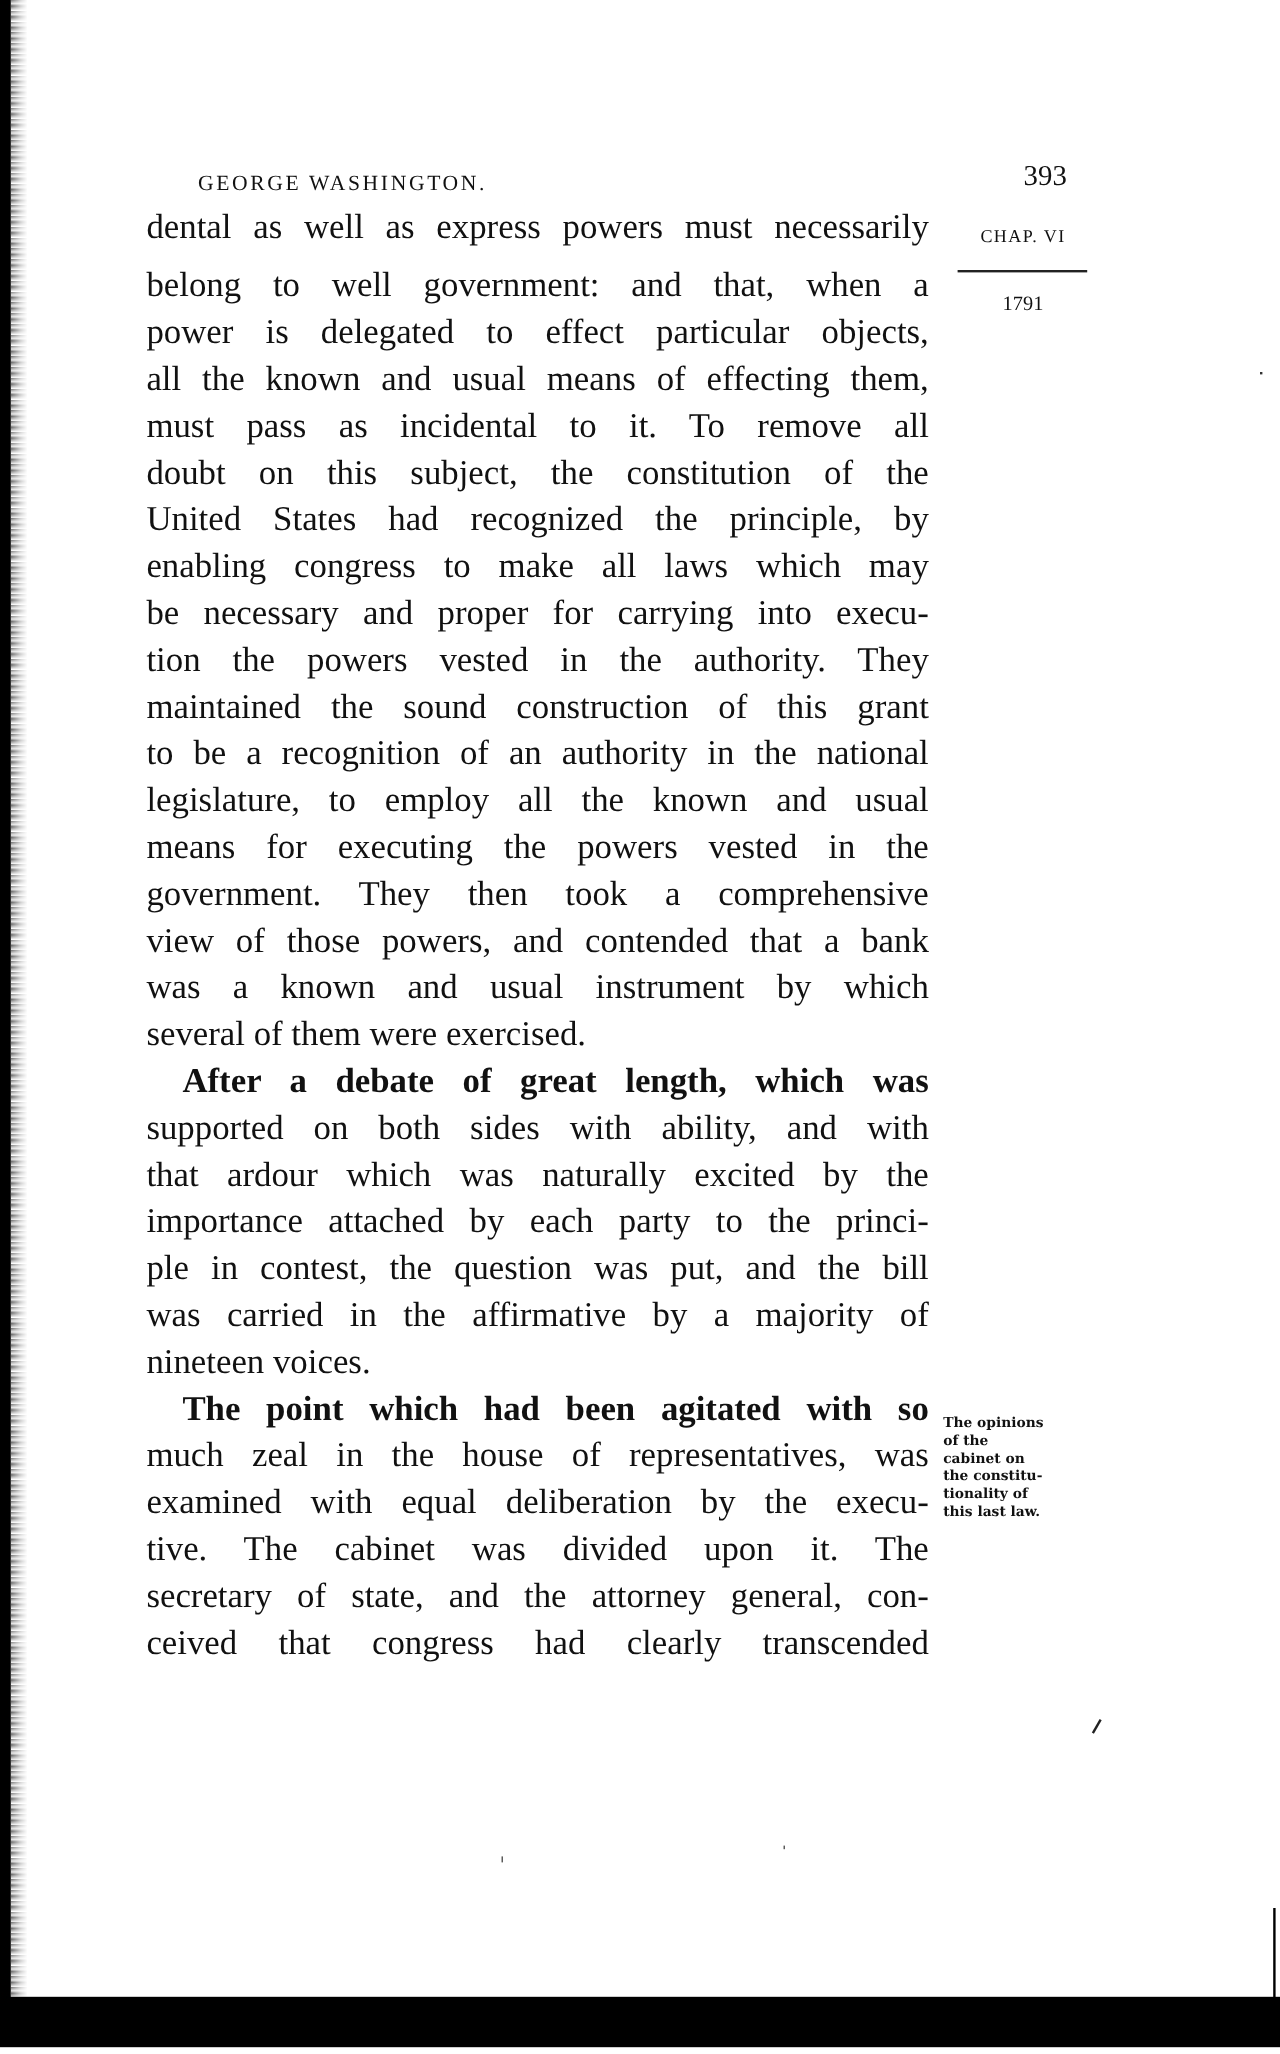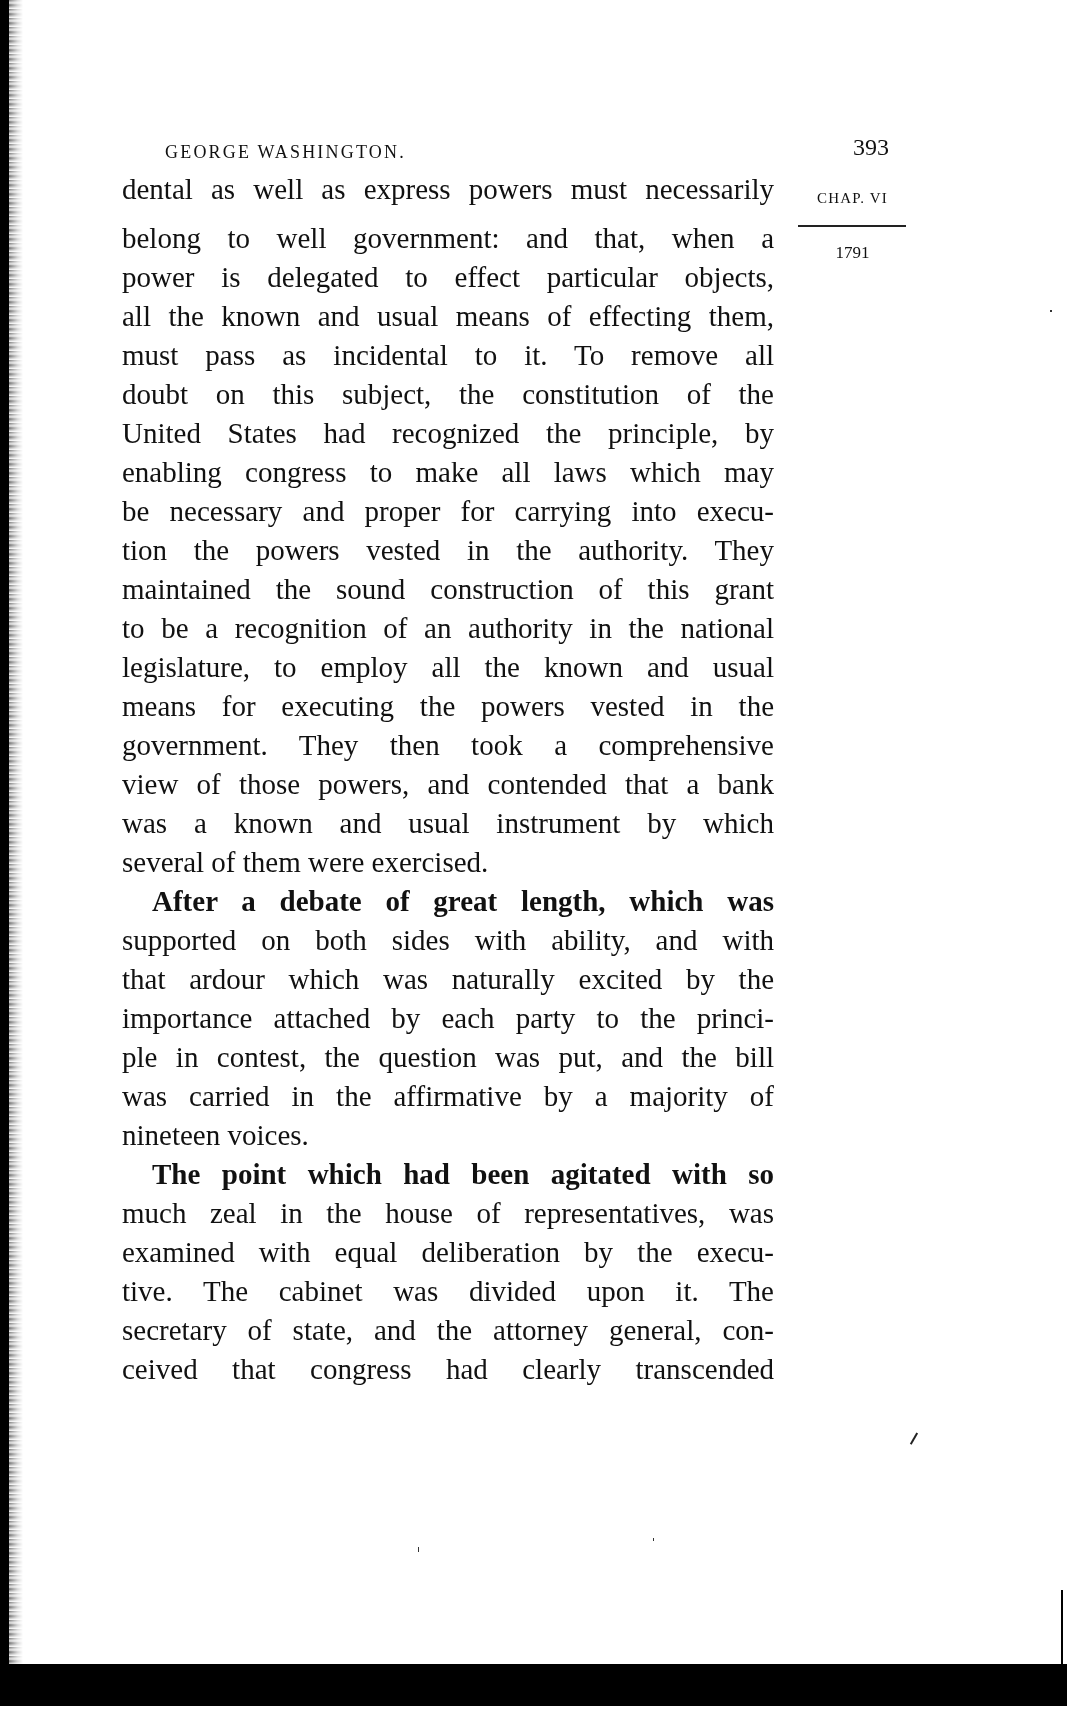--- a/index.html
+++ b/index.html
@@ -74,20 +74,28 @@
     <div class="line" style="top:1077px">was carried in the affirmative by a majority of</div>
     <div class="line last" style="top:1116px">nineteen voices.</div>
     <div class="line indent" style="top:1155px">The point which had been agitated with so</div>
     <div class="line" style="top:1194px">much zeal in the house of representatives, was</div>
     <div class="line" style="top:1233px">examined with equal deliberation by the execu-</div>
     <div class="line" style="top:1272px">tive.  The cabinet was divided upon it.  The</div>
     <div class="line" style="top:1311px">secretary of state, and the attorney general, con-</div>
     <div class="line" style="top:1350px">ceived that congress had clearly transcended</div>
   </div>
 
+  <div class="sidenote">
+    <div>The opinions</div>
+    <div>of the</div>
+    <div>cabinet on</div>
+    <div>the constitu-</div>
+    <div>tionality of</div>
+    <div>this last law.</div>
+  </div>
 
   <div class="slash"></div>
   <div class="speck" style="left:418px;top:1547px;width:1px;height:5px"></div>
   <div class="speck" style="left:653px;top:1538px;width:1px;height:3px"></div>
   <div class="speck" style="left:1050px;top:310px;width:2px;height:2px"></div>
 
   <div class="bottom-band"></div>
   <div class="right-tick"></div>
 </div>
 

